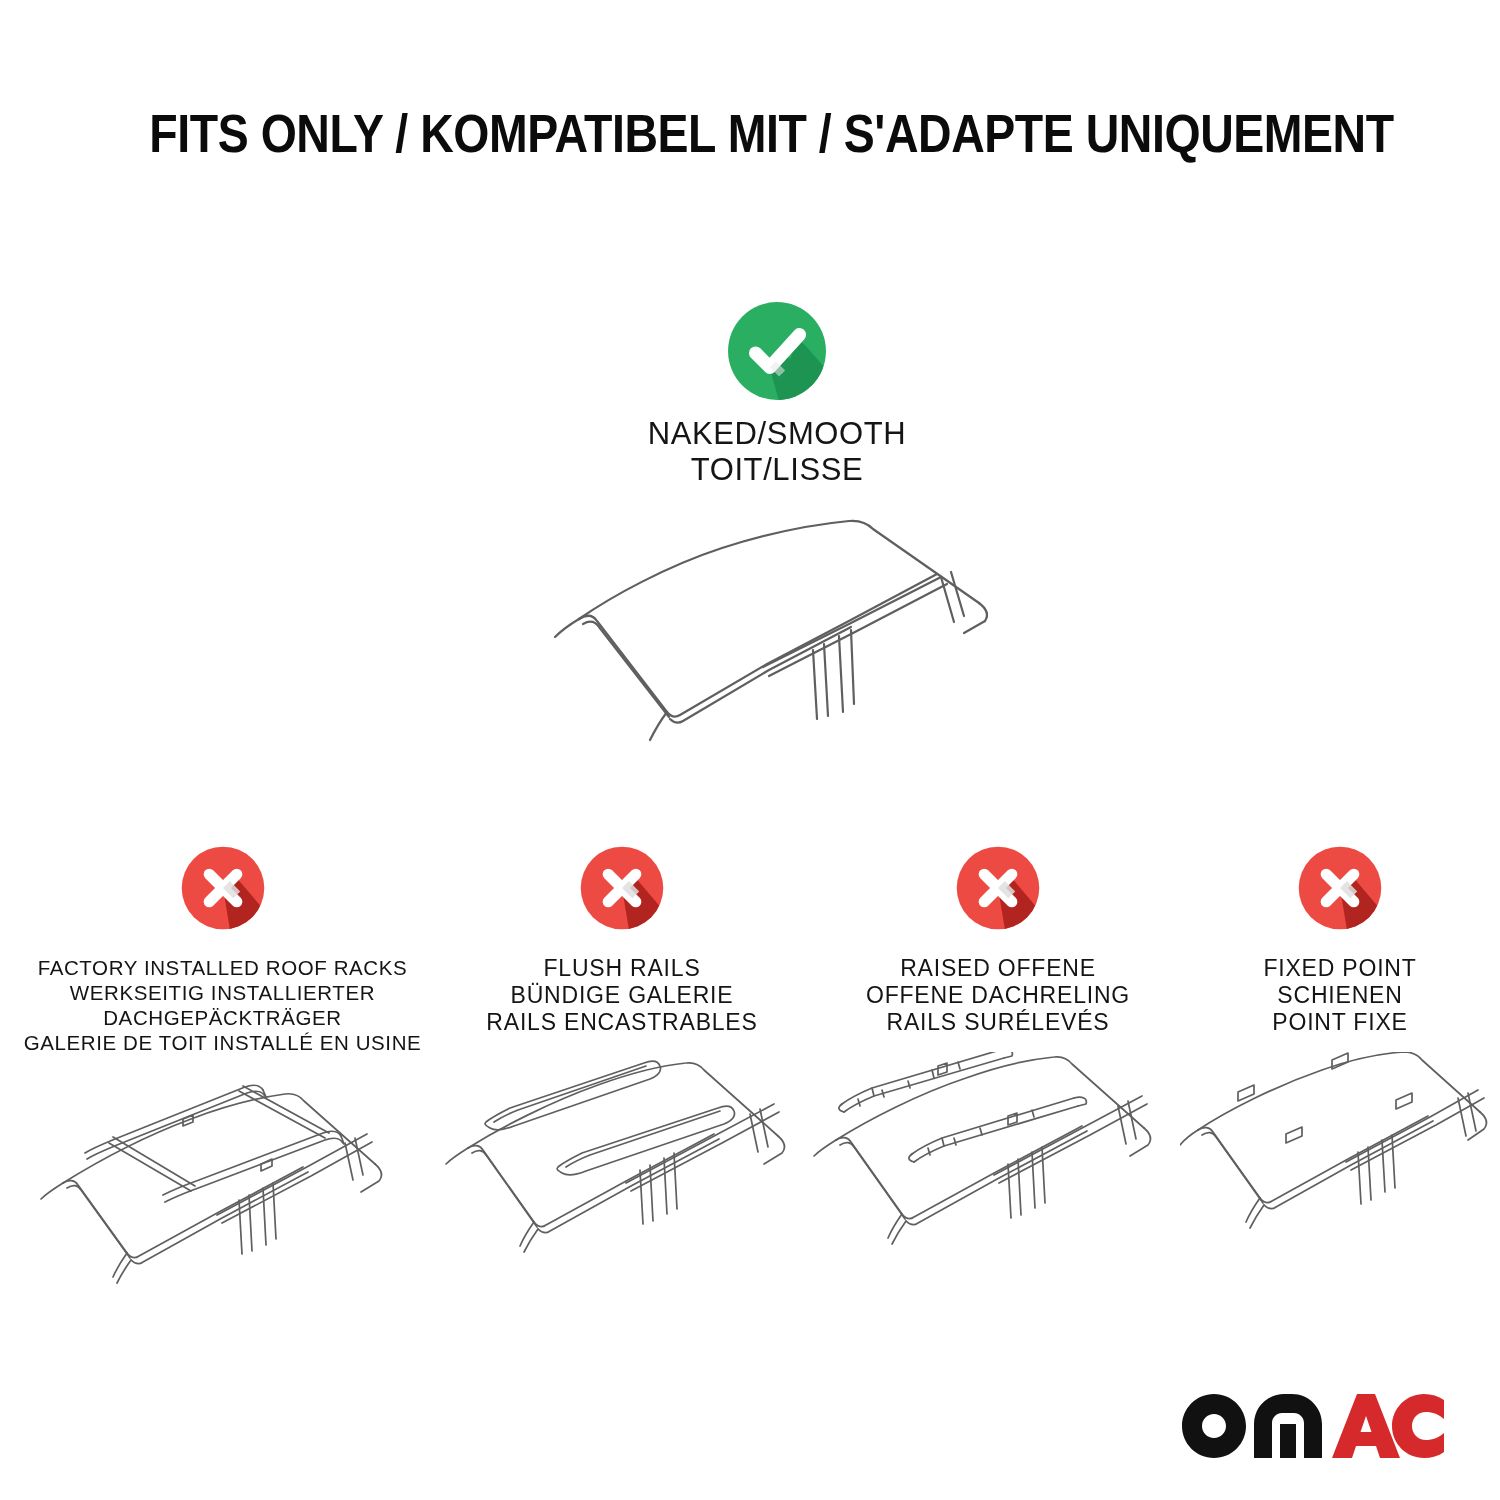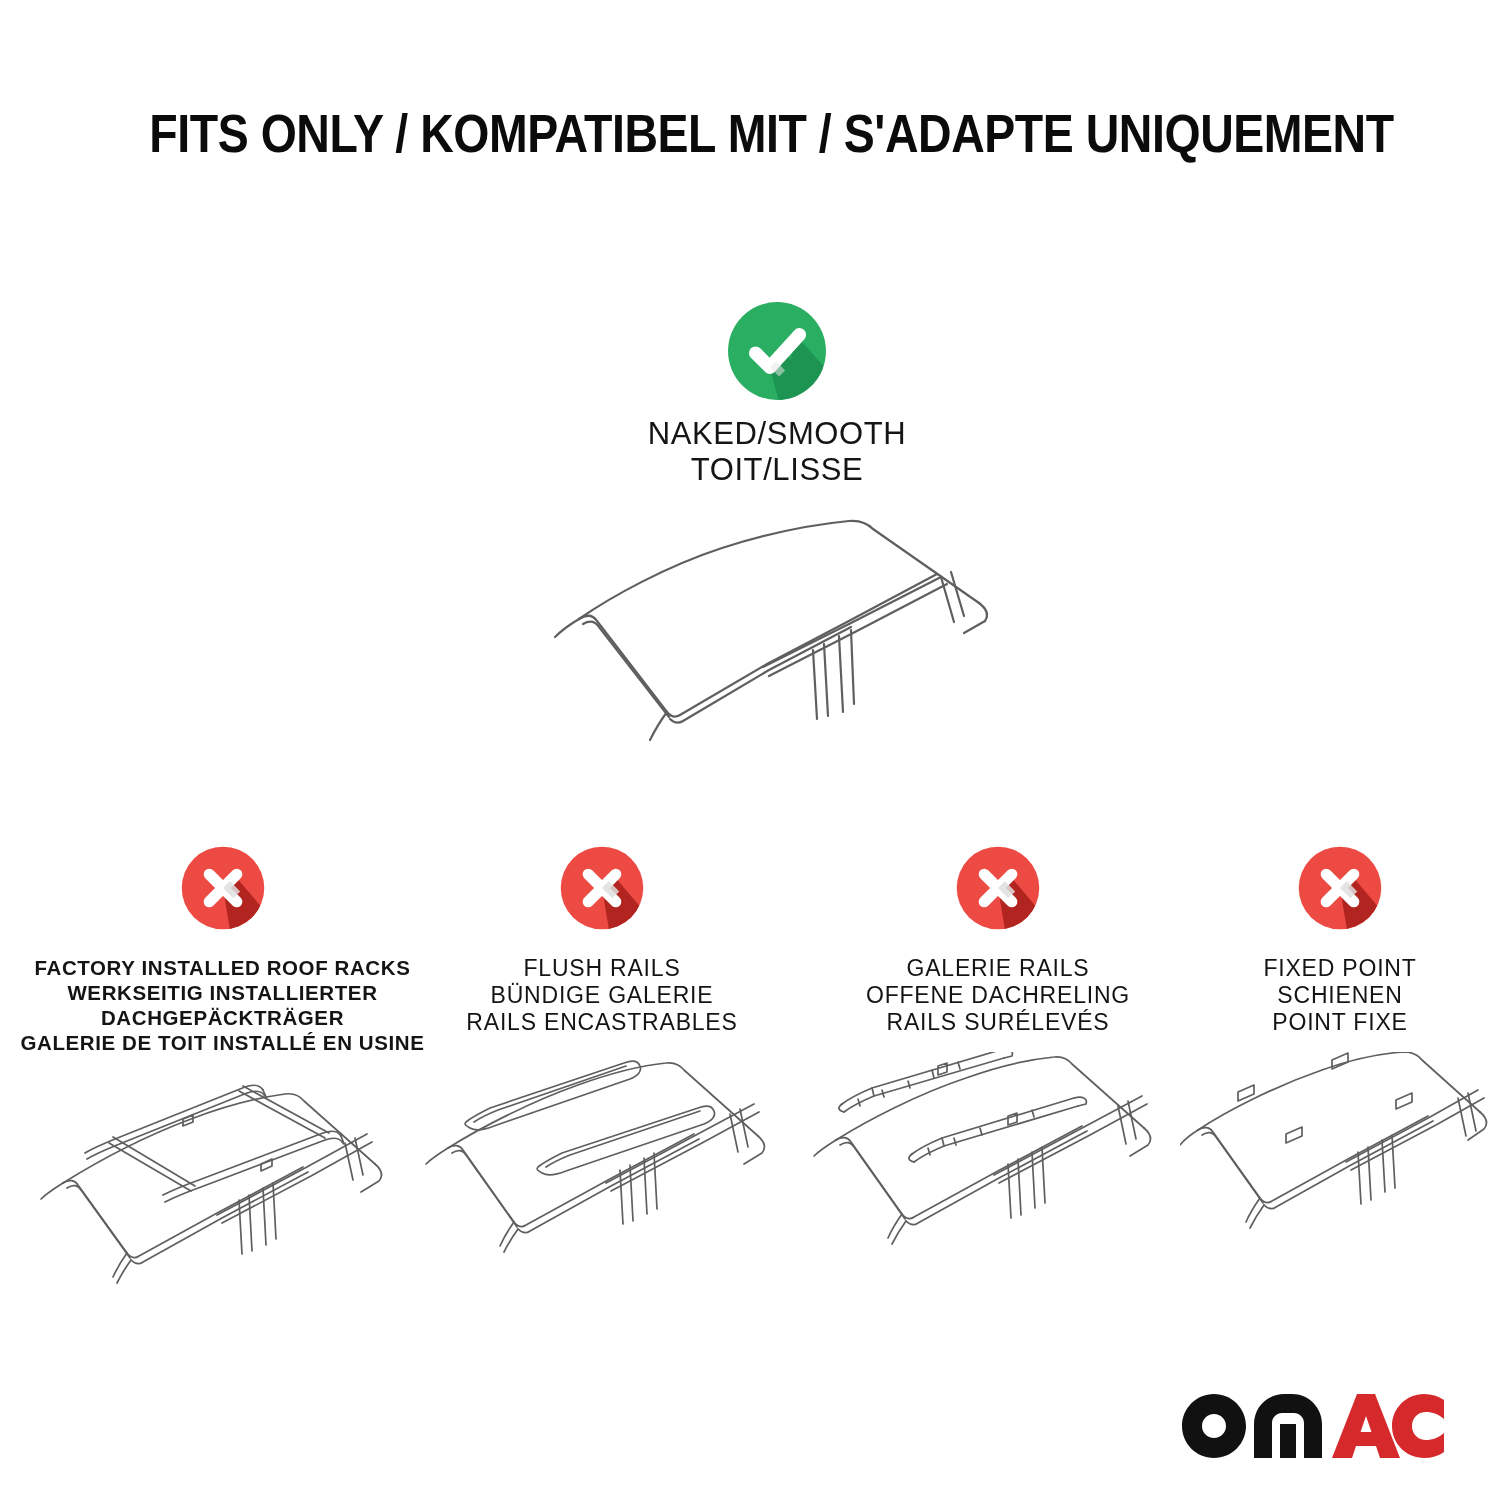--- a/index.html
+++ b/index.html
@@ -110,22 +110,22 @@
   .nofit-labels.small { font-size: 20.5px; line-height: 25px; letter-spacing: 0.6px; }
 
   .nofit-art {
     margin-top: 16px;
     height: 230px;
     position: relative;
   }
   .nofit-art svg { display: block; margin: 0 auto; }
 
   
-  #col-factory { left: 0px;    width: 445px; font-weight: bold; }
-  #col-flush   { left: 418px;  width: 368px; }
+  #col-factory { left: 0px;    width: 445px; }
+  #col-flush   { left: 438px;  width: 368px; }
   #col-raised  { left: 812px;  width: 372px; }
   #col-fixed   { left: 1180px; width: 320px; }
 
   
   .logo {
     position: absolute;
     right: 56px;
     bottom: 42px;
     display: flex;
     align-items: flex-end;
@@ -352,21 +352,21 @@
             <line x1="34" y1="34" x2="66" y2="66"></line>
             <line x1="66" y1="34" x2="34" y2="66"></line>
           </g>
           <g clip-path="url(#crClip3)">
             <polygon points="50,50 58,42 70,54 62,62" fill="#dfdfdf" opacity="0.85"></polygon>
           </g>
         </svg>
       </div>
     </div>
     <div class="nofit-labels">
-      <div>GALERIE RAILS</div>
+      <div>RAISED OFFENE</div>
       <div>OFFENE DACHRELING</div>
       <div>RAILS SURÉLEVÉS</div>
     </div>
     <div class="nofit-art">
       <svg width="400" height="230" viewBox="0 0 400 230" xmlns="http://www.w3.org/2000/svg" aria-hidden="true">
         <g fill="none" stroke="#5f5f5f" stroke-width="1.7" stroke-linecap="round" stroke-linejoin="round">
           <path d="M24 88 C 56 68, 106 42, 154 26 C 190 13, 222 7, 242 5 C 250 4, 256 7, 260 12 L 332 76"></path>
           <path d="M332 76 C 339 82, 340 88, 336 93 L 318 104"></path>
           <path d="M24 88 C 30 84, 36 85, 39 90 L 90 162"></path>
           <path d="M90 162 C 94 167, 98 168, 102 165 L 184 120 L 270 74"></path>

